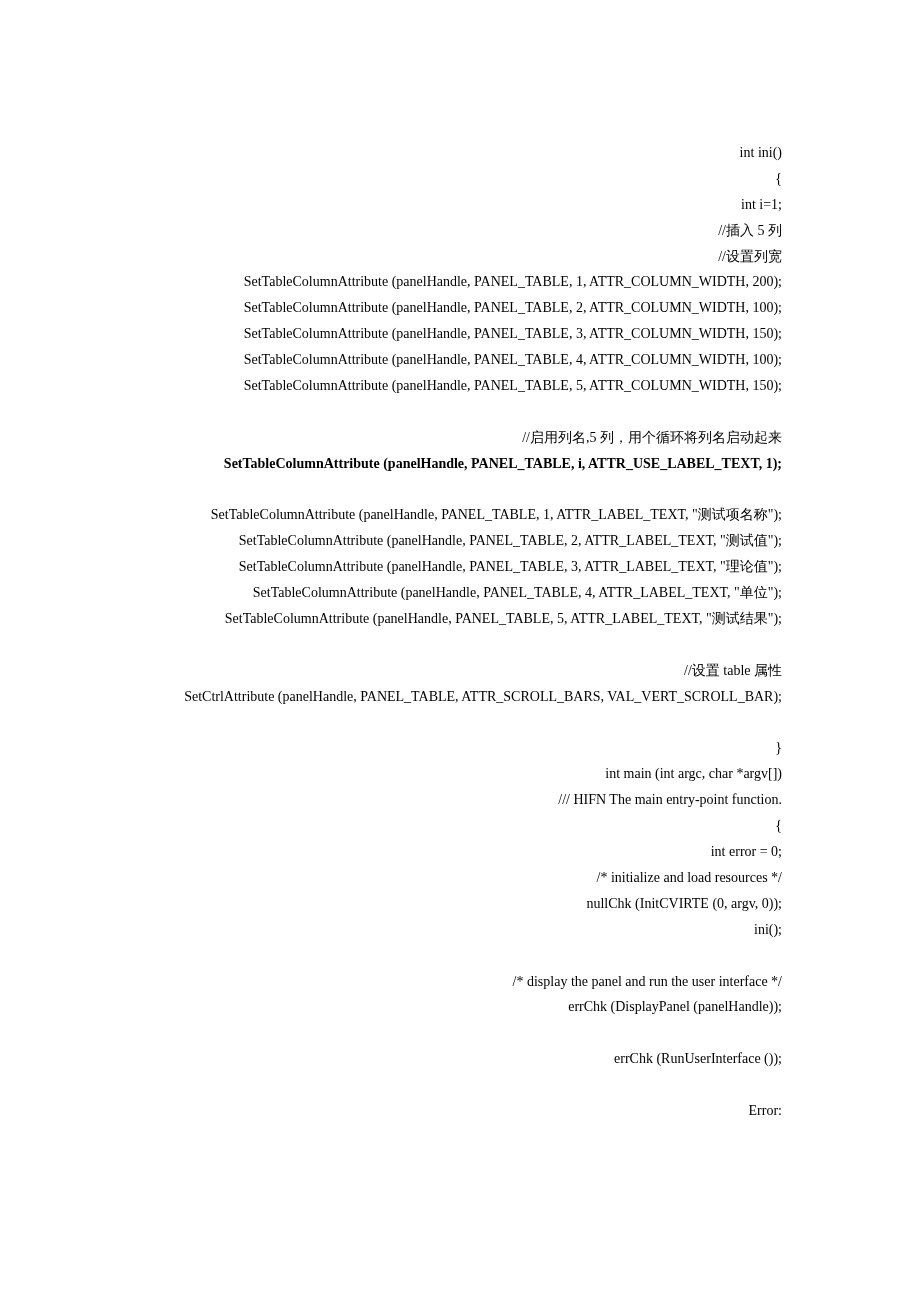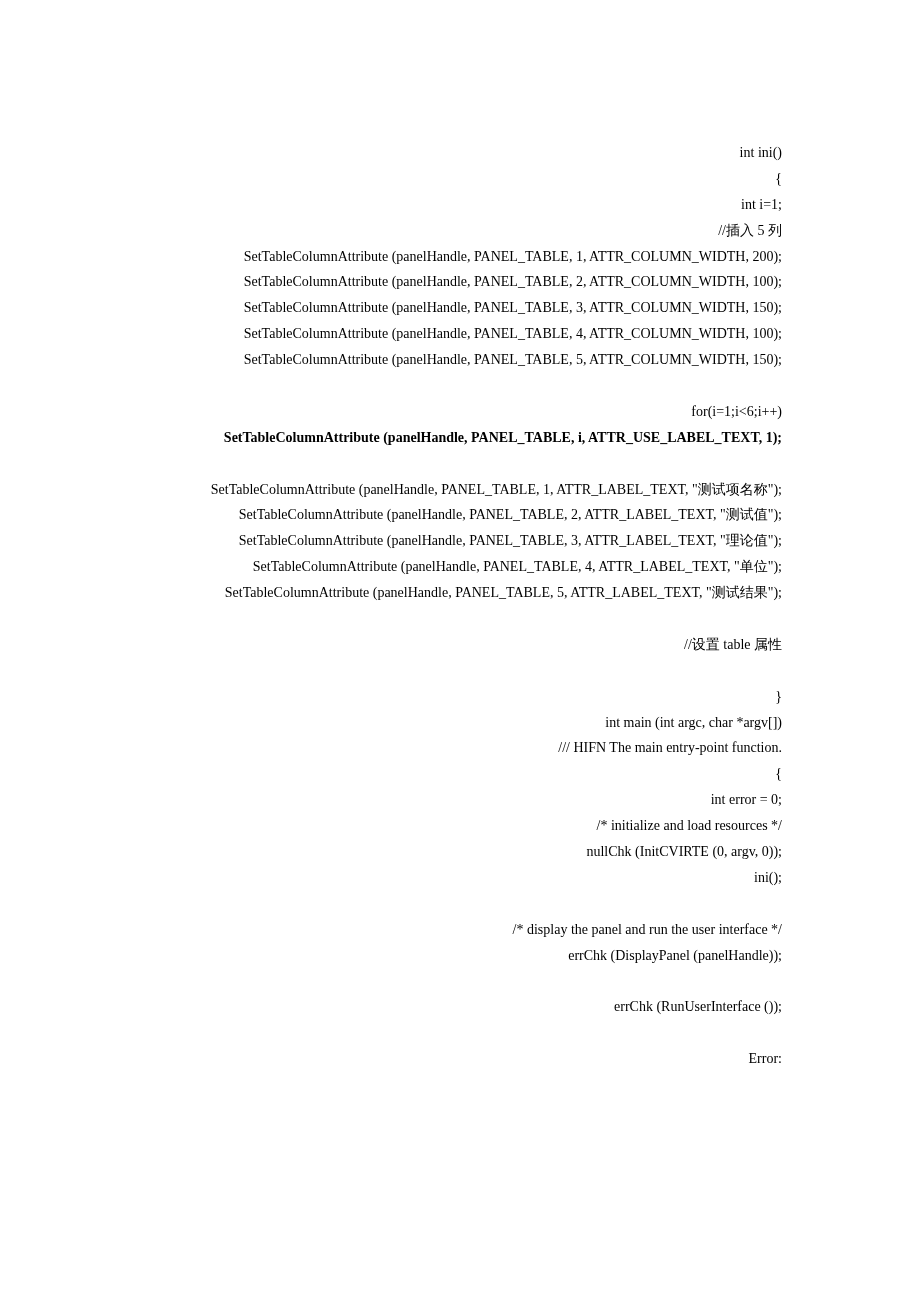--- a/index.html
+++ b/index.html
@@ -24,36 +24,38 @@
   .blank { height: 1.85em; }
 </style>
 </head>
 <body>
 
 <div class="page">
   <div class="line">int ini()</div>
   <div class="line">{</div>
   <div class="line indent1">int i=1;</div>
   <div class="line indent1">//插入 5 列</div>
+  <div class="line indent1">//设置列宽</div>
   <div class="line indent1">SetTableColumnAttribute (panelHandle, PANEL_TABLE, 1, ATTR_COLUMN_WIDTH, 200);</div>
   <div class="line indent1">SetTableColumnAttribute (panelHandle, PANEL_TABLE, 2, ATTR_COLUMN_WIDTH, 100);</div>
   <div class="line indent1">SetTableColumnAttribute (panelHandle, PANEL_TABLE, 3, ATTR_COLUMN_WIDTH, 150);</div>
   <div class="line indent1">SetTableColumnAttribute (panelHandle, PANEL_TABLE, 4, ATTR_COLUMN_WIDTH, 100);</div>
   <div class="line indent1">SetTableColumnAttribute (panelHandle, PANEL_TABLE, 5, ATTR_COLUMN_WIDTH, 150);</div>
   <div class="blank"></div>
-  <div class="line indent1">for(i=1;i&lt;6;i++)</div>
+  <div class="line indent1">//启用列名,5 列，用个循环将列名启动起来</div>
   <div class="line indent2">SetTableColumnAttribute (panelHandle, PANEL_TABLE, i, ATTR_USE_LABEL_TEXT, 1);</div>
   <div class="blank"></div>
   <div class="line indent1">SetTableColumnAttribute (panelHandle, PANEL_TABLE, 1, ATTR_LABEL_TEXT, "测试项名称");</div>
   <div class="line indent1">SetTableColumnAttribute (panelHandle, PANEL_TABLE, 2, ATTR_LABEL_TEXT, "测试值");</div>
   <div class="line indent1">SetTableColumnAttribute (panelHandle, PANEL_TABLE, 3, ATTR_LABEL_TEXT, "理论值");</div>
   <div class="line indent1">SetTableColumnAttribute (panelHandle, PANEL_TABLE, 4, ATTR_LABEL_TEXT, "单位");</div>
   <div class="line indent1">SetTableColumnAttribute (panelHandle, PANEL_TABLE, 5, ATTR_LABEL_TEXT, "测试结果");</div>
   <div class="blank"></div>
   <div class="line indent1">//设置 table 属性</div>
+  <div class="line indent1">SetCtrlAttribute (panelHandle, PANEL_TABLE, ATTR_SCROLL_BARS, VAL_VERT_SCROLL_BAR);</div>
   <div class="blank"></div>
   <div class="line">}</div>
   <div class="line">int main (int argc, char *argv[])</div>
   <div class="line">/// HIFN The main entry-point function.</div>
   <div class="line">{</div>
   <div class="line indent1">int error = 0;</div>
   <div class="line indent1">/* initialize and load resources */</div>
   <div class="line indent1">nullChk (InitCVIRTE (0, argv, 0));</div>
   <div class="line indent1"> ini();</div>
   <div class="blank"></div>

